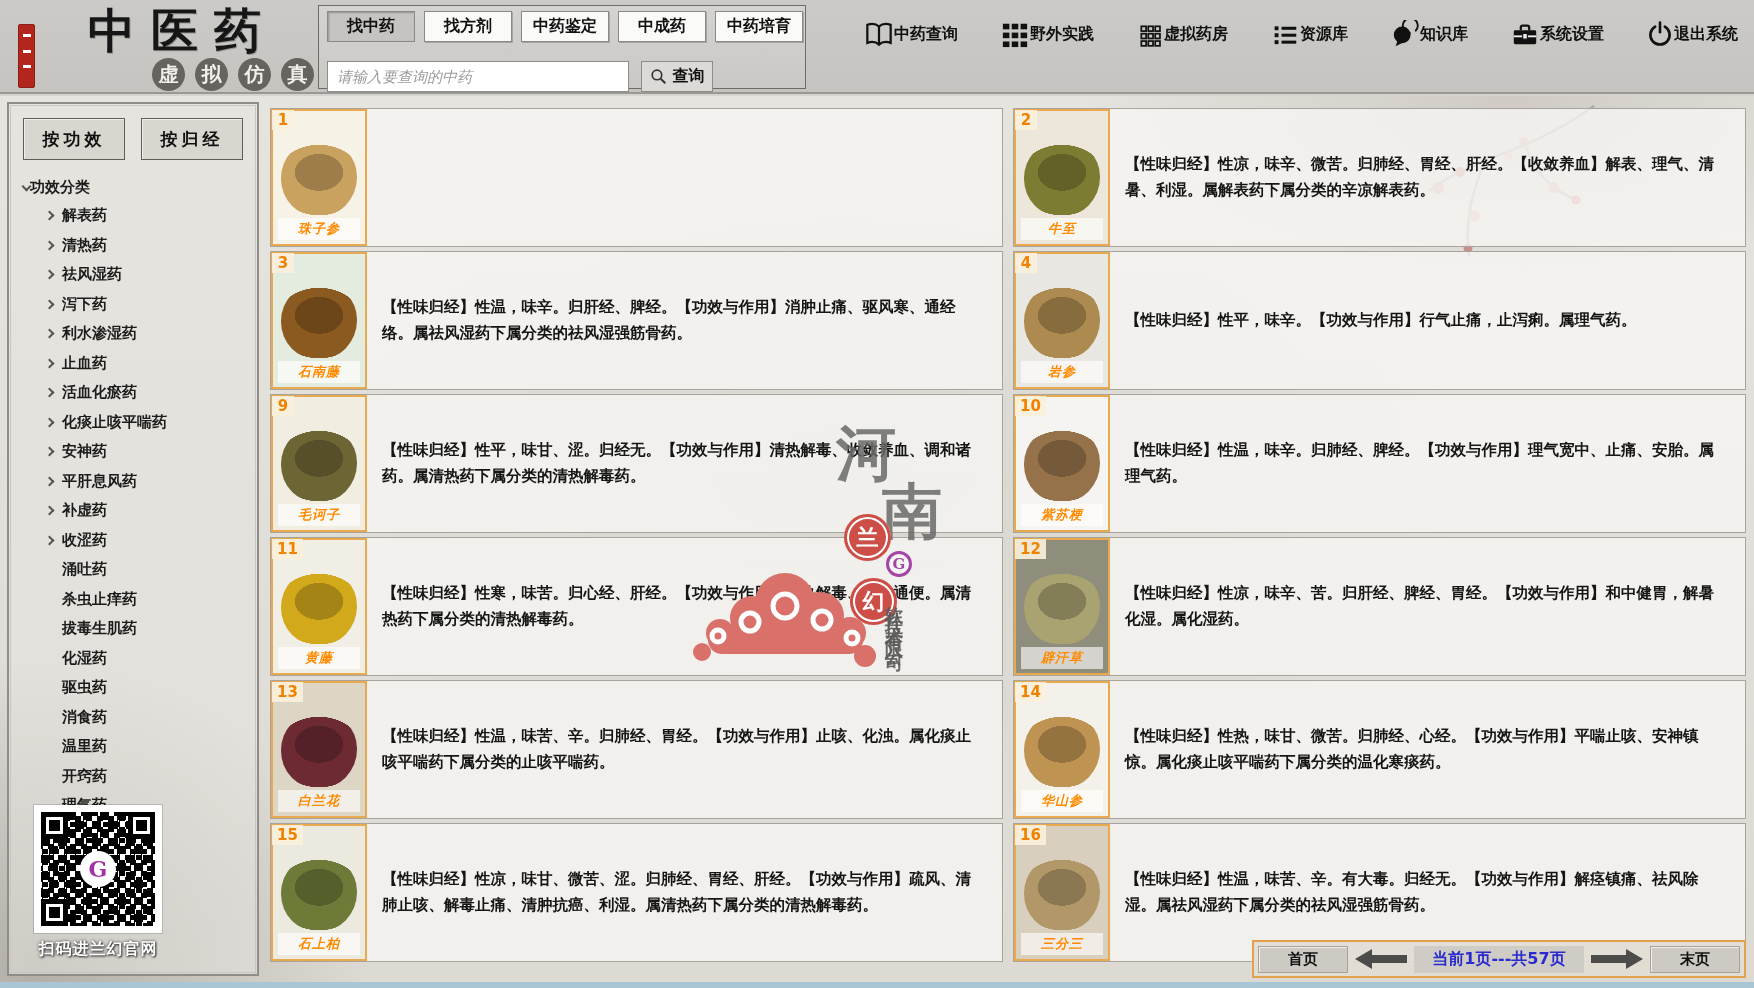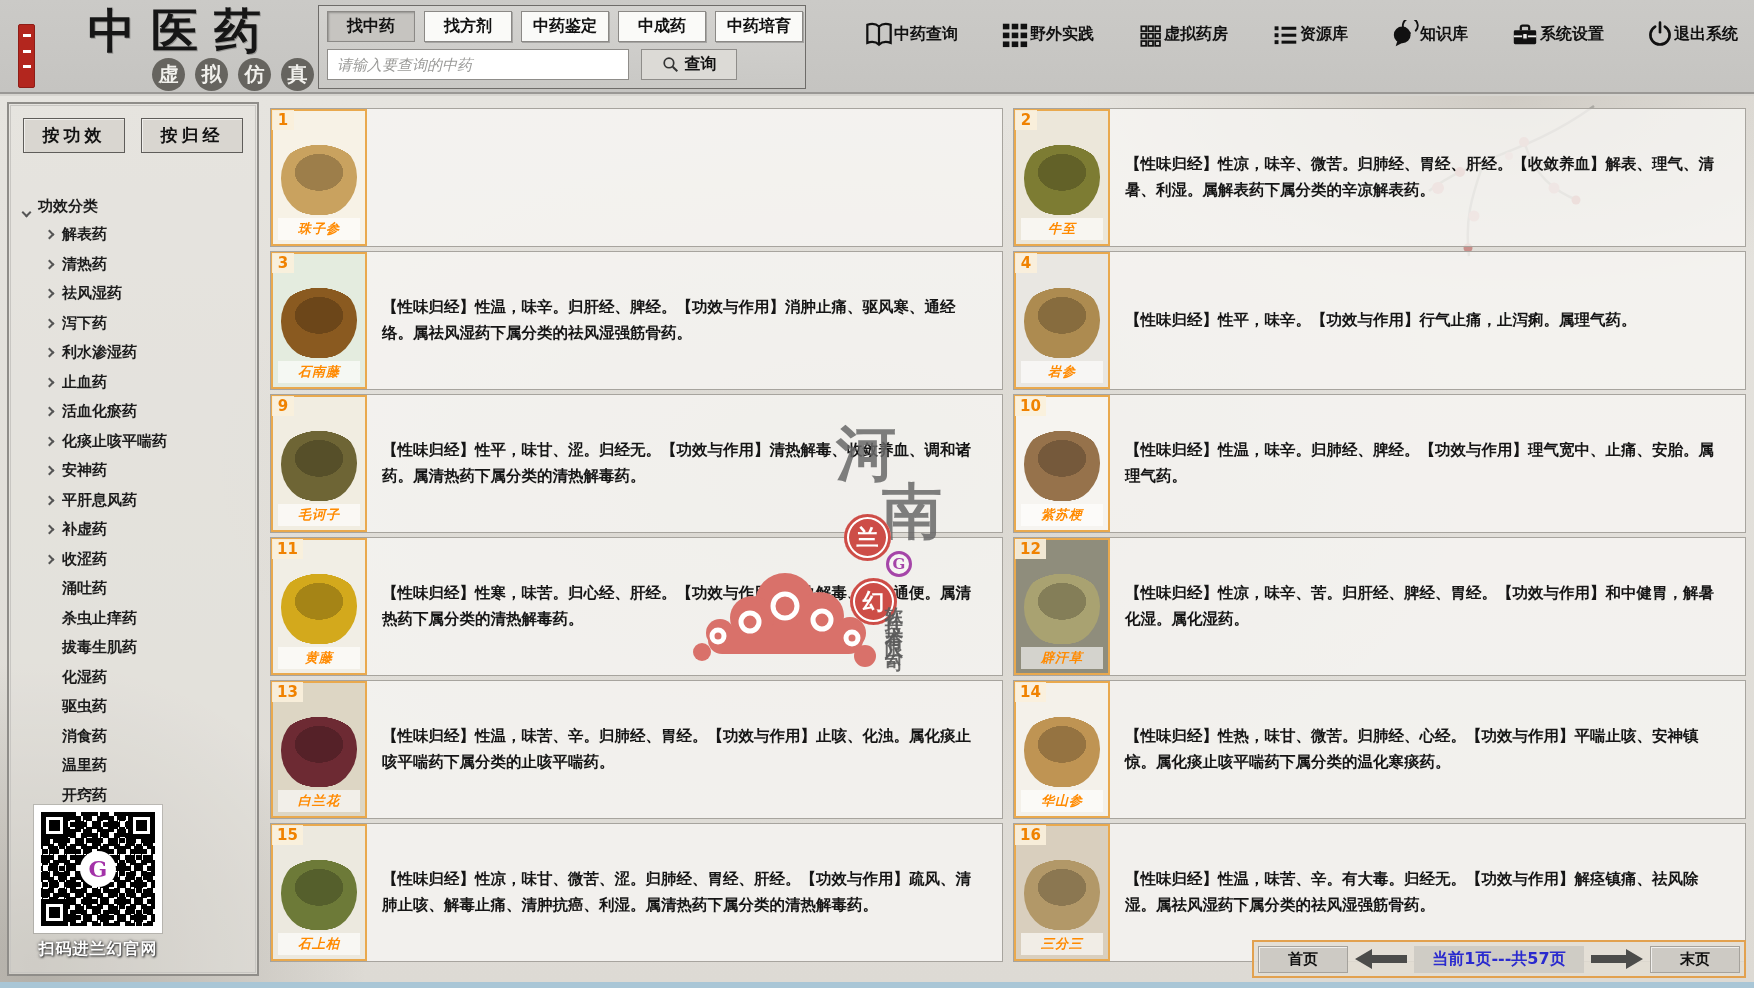--- a/index.html
+++ b/index.html
@@ -12,45 +12,45 @@
     background:linear-gradient(#fff 0 0) 50% 16%/8px 3px no-repeat, linear-gradient(#fff 0 0) 50% 42%/8px 3px no-repeat,
                linear-gradient(#fff 0 0) 50% 68%/8px 3px no-repeat, #b3261e; }
   .logo-title { position:absolute; left:88px; top:0px; font-size:47px; font-weight:900; color:#161616; letter-spacing:16px; text-shadow:1px 1px 0 rgba(0,0,0,.25); }
   .logo-sub { position:absolute; left:152px; top:58px; display:flex; gap:10px; }
   .logo-sub .circ { width:33px; height:33px; border-radius:50%; background:#66645f; color:#f1f0ec; font-size:20px; font-weight:700; display:grid; place-items:center; }
 
   .search-panel { position:absolute; left:318px; top:5px; width:488px; height:84px; border:1px solid #6e6c69; background:linear-gradient(#d4d3d0,#c9c8c5); padding:5px 8px; }
   .tab-row { display:flex; gap:9px; }
   .tab { height:31px; min-width:88px; padding:0 3px; font-size:16px; font-weight:700; color:#111; background:#fafaf8; border:1px solid #8b8986; box-shadow:1px 1px 0 rgba(0,0,0,.2); cursor:pointer; font-family:inherit; }
   .tab.active { background:#c6c4c0; box-shadow:inset 1px 1px 2px rgba(0,0,0,.25); }
-  .search-row { display:flex; margin-top:7px; align-items:flex-end; }
+  .search-row { display:flex; margin-top:19px; align-items:flex-end; }
   .search-input { width:302px; height:31px; border:1px solid #8f8d8a; background:#fff; padding:0 9px; font-size:15px; font-style:italic; color:#222; font-family:inherit; }
   .search-input::placeholder { color:#9a9a98; }
-  .query-btn { margin-left:12px; height:31px; width:96px; display:flex; align-items:center; justify-content:center; gap:6px; border:1px solid #8f8d8a; background:#dcdad6; font-size:16px; font-weight:700; color:#111; cursor:pointer; font-family:inherit; }
+  .query-btn { margin-left:12px; height:31px; width:72px; display:flex; align-items:center; justify-content:center; gap:6px; border:1px solid #8f8d8a; background:#dcdad6; font-size:16px; font-weight:700; color:#111; cursor:pointer; font-family:inherit; }
 
   .top-nav { position:absolute; right:16px; top:16px; display:flex; gap:42px; }
   .nav-item { display:flex; flex-direction:row; align-items:center; cursor:pointer; }
   .nav-ico { height:32px; display:flex; align-items:flex-end; }
   .nav-label { margin-top:5px; font-size:16px; font-weight:700; color:#111; white-space:nowrap; }
 
   
   .content { position:absolute; top:96px; left:0; right:0; bottom:6px; background:linear-gradient(#e6e4df,#ddDad4);
     }
   .content::before { content:""; position:absolute; inset:0;
     background:
       radial-gradient(620px 280px at 86% 0%, rgba(150,140,128,.28), transparent 70%),
       radial-gradient(460px 420px at 2% 98%, rgba(110,105,96,.38), transparent 72%),
       radial-gradient(900px 520px at 48% 42%, rgba(165,158,146,.14), transparent 70%);
     pointer-events:none; }
 
   
   .sidebar { position:absolute; left:7px; top:6px; width:252px; bottom:6px; border:2px solid #8f8d89; outline:1px solid #c8c6c2; outline-offset:-4px; background:rgba(229,227,222,.55); padding:12px 10px; }
   .filter-row { display:flex; gap:16px; padding:2px 4px 10px 4px; }
-  .fbtn { flex:1; height:35px; border:1px solid #5f5d5a; background:#d9d6d0; font-size:17px; font-weight:700; color:#111; cursor:pointer; letter-spacing:4px; box-shadow:1px 1px 0 rgba(255,255,255,.6) inset; font-family:inherit; }
-  .tree-root { display:flex; align-items:flex-end; gap:8px; padding:8px 0 4px 4px; font-size:15px; font-weight:700; color:#1c1c1c; cursor:pointer;margin-top:26px; }
+  .fbtn { flex:1; height:42px; border:1px solid #5f5d5a; background:#d9d6d0; font-size:17px; font-weight:700; color:#111; cursor:pointer; letter-spacing:4px; box-shadow:1px 1px 0 rgba(255,255,255,.6) inset; font-family:inherit; }
+  .tree-root { display:flex; align-items:center; gap:0; padding:8px 0 4px 4px; font-size:15px; font-weight:700; color:#1c1c1c; cursor:pointer; }
   .chev { width:7px; height:7px; border-right:2px solid #555; border-bottom:2px solid #555; display:inline-block; flex:none; }
   .chev.down { transform:rotate(45deg); margin-top:-3px; }
   .chev.right { transform:rotate(-45deg); }
   .chev.hidden { visibility:hidden; }
   .titem { display:flex; align-items:center; gap:9px; padding-left:27px; height:29.5px; font-size:15px; font-weight:600; color:#1c1c1c; cursor:pointer;text-align:right; }
 
   
   .qr-wrap { position:absolute; left:8px; bottom:14px; width:162px; text-align:center; }
   .qr { width:128px; height:128px; margin:0 auto; background:#fff; padding:7px; position:relative; box-shadow:0 0 0 1px rgba(0,0,0,.15); }
   .qr-pat { width:100%; height:100%; position:relative;

